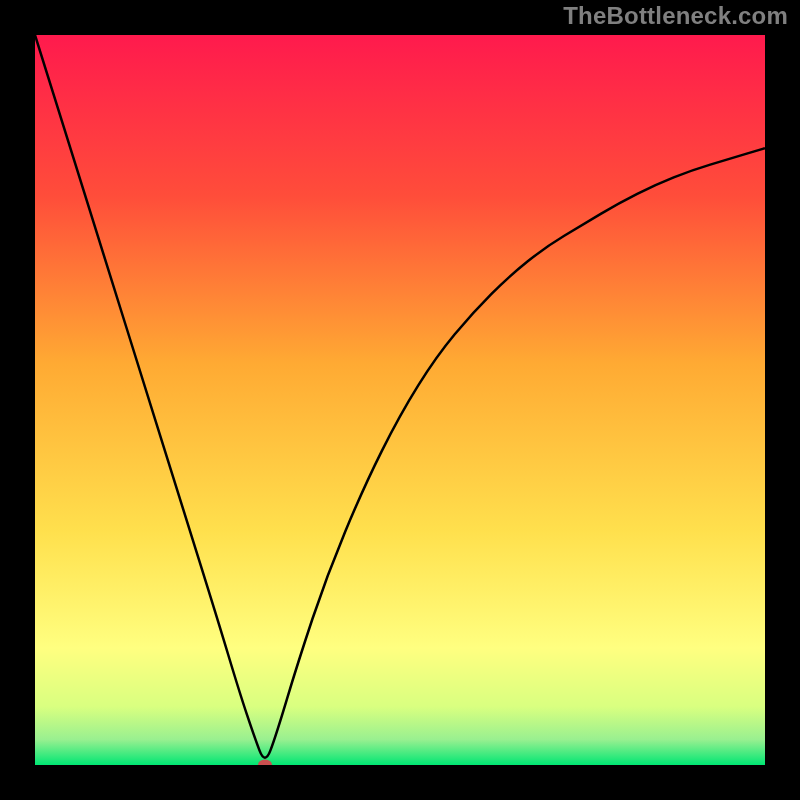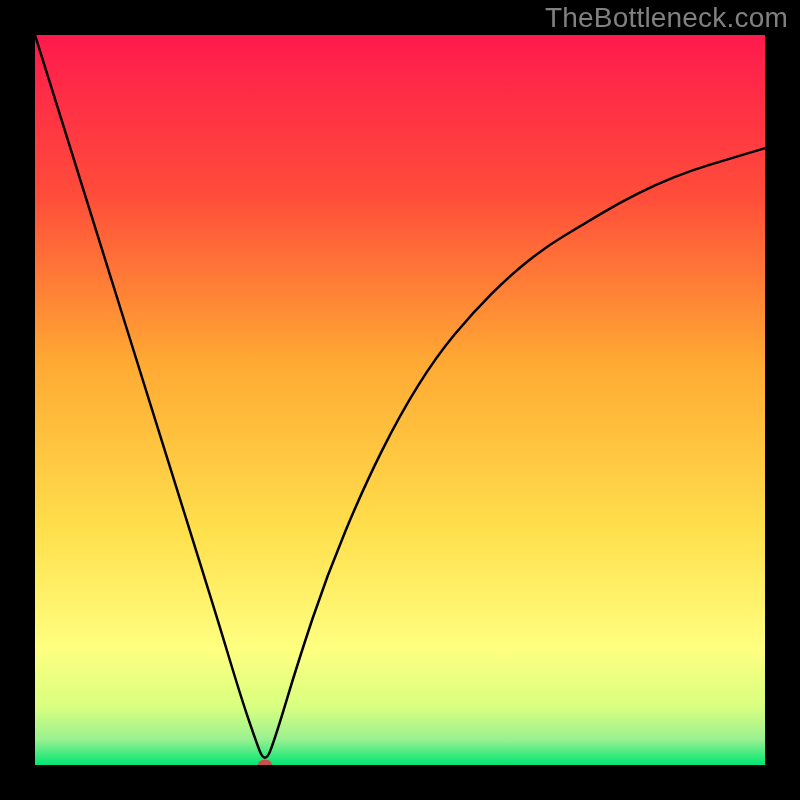--- a/index.html
+++ b/index.html
@@ -9,22 +9,22 @@
     height: 800px;
     background: #000;
     position: relative;
     font-family: Arial, sans-serif;
   }
   .watermark {
     position: absolute;
     top: 2px;
     right: 12px;
     color: #808080;
-    font-size: 28px;
-    font-weight: 400;
+    font-size: 24px;
+    font-weight: 700;
     z-index: 10;
     letter-spacing: 0.2px;
   }
   .plot-area {
     position: absolute;
     left: 35px;
     top: 35px;
     width: 730px;
     height: 730px;
     overflow: hidden;

